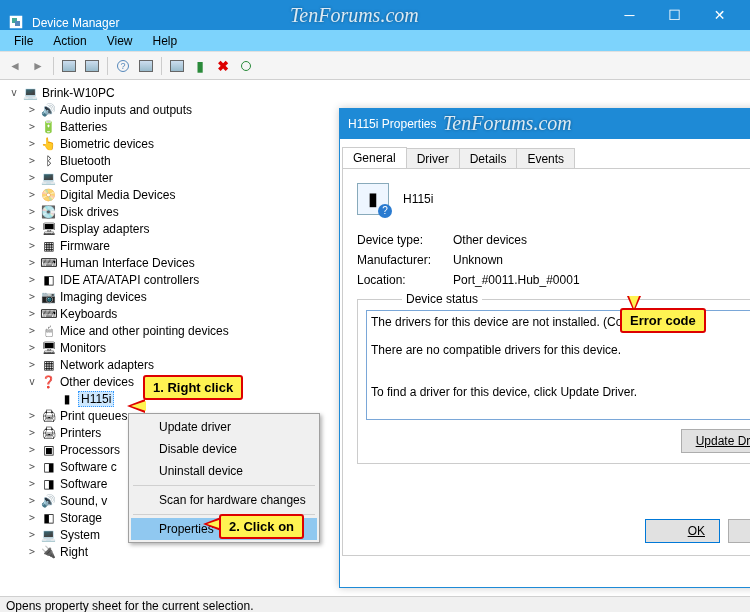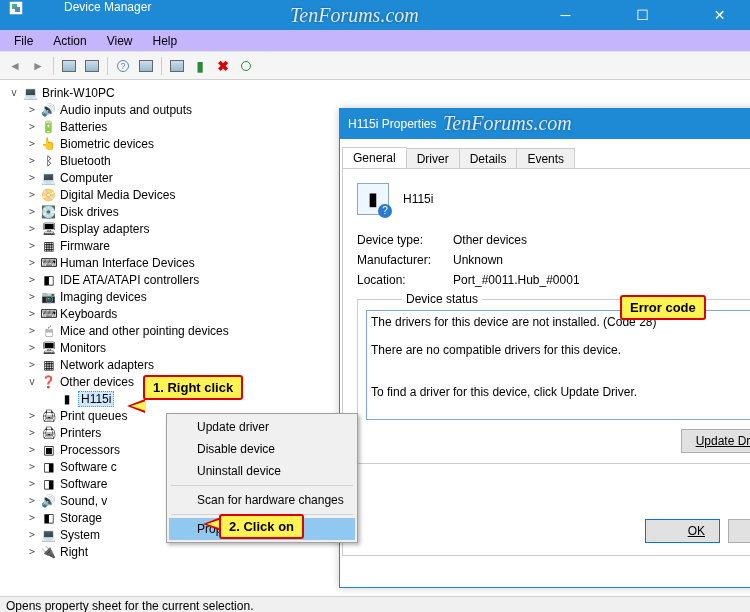--- a/index.html
+++ b/index.html
@@ -1,44 +1,44 @@
 <!DOCTYPE html>
 <html><head>
 <meta charset="utf-8">
 <style>
 * { box-sizing: border-box; font-family: "Segoe UI", Tahoma, sans-serif; }
 body { margin: 0; width: 750px; height: 612px; background: #fff; overflow: hidden; position: relative; }
 
 
-.titlebar { height: 30px; background: #1e8ad6; color: #fff; display: flex; align-items: flex-start; padding: 0 8px; font-size: 12px; gap: 32px; }
+.titlebar { height: 30px; background: #1e8ad6; color: #fff; display: flex; align-items: flex-end; padding: 0 8px; font-size: 12px; }
 .titlebar .icon { width: 16px; height: 16px; margin-right: 8px; display: inline-flex; align-items: center; justify-content: center; }
 .titlebar .title { flex: 1; }
 .titlebar .winbtn { width: 45px; height: 30px; display: flex; align-items: center; justify-content: center; color: #fff; font-size: 14px; }
 
 
-.menubar { height: 22px; background: #c4b5fd; display: flex; align-items: center; padding: 0 4px; font-size: 12px; border-bottom: 1px solid #e0e0e0; }
+.menubar { height: 22px; background: #7dd3fc; display: flex; align-items: center; padding: 0 4px; font-size: 12px; border-bottom: 1px solid #e0e0e0; }
 .menubar .menu { padding: 2px 10px; }
 
 
 .toolbar { height: 28px; background: #f5f5f5; display: flex; align-items: center; padding: 0 4px; border-bottom: 1px solid #d0d0d0; gap: 1px; }
 .tbtn { width: 22px; height: 22px; display: flex; align-items: center; justify-content: center; border: 1px solid transparent; font-size: 12px; }
 .tbtn .sq { width: 14px; height: 12px; border: 1px solid #666; background: linear-gradient(#cde, #9bc); }
 .tsep { width: 1px; height: 18px; background: #ccc; margin: 0 3px; }
 
 
 .treewrap { position: absolute; top: 80px; left: 0; right: 0; bottom: 22px; overflow: auto; padding: 4px 0; font-size: 12px; }
 .tree { padding-left: 8px; }
 .tree .node { display: flex; align-items: center; height: 17px; padding-left: 0; white-space: nowrap; }
 .tree .children { padding-left: 18px; }
 .tree .tw { width: 12px; text-align: center; color: #555; font-size: 10px; font-family: monospace; }
 .tree .nicon { width: 16px; height: 16px; margin: 0 3px; display: inline-flex; align-items: center; justify-content: center; font-size: 12px; }
 .tree .sel { background: #cde8ff; border: 1px dotted #3399ff; padding: 0 2px; }
 
 
-.ctxmenu { position: absolute; left: 128px; top: 413px; width: 192px; background: #f0f0f0; border: 1px solid #a0a0a0; box-shadow: 2px 2px 4px rgba(0,0,0,0.3); font-size: 12px; padding: 2px; z-index: 50; margin-left: 38px; }
+.ctxmenu { position: absolute; left: 128px; top: 413px; width: 192px; background: #f0f0f0; border: 1px solid #a0a0a0; box-shadow: 2px 2px 4px rgba(0,0,0,0.3); font-size: 12px; padding: 2px; z-index: 50; }
 .ctxmenu .mi { padding: 4px 10px 4px 28px; }
 .ctxmenu .mi.hl { background: #90c8f0; }
 .ctxmenu .msep { height: 1px; background: #d0d0d0; margin: 3px 2px; }
 
 
 .propdlg { position: absolute; left: 339px; top: 108px; width: 482px; height: 480px; background: #fff; border: 1px solid #1e8ad6; z-index: 40; box-shadow: 0 0 8px rgba(0,0,0,0.2); }
 .propdlg .ptitle { height: 30px; background: #1e8ad6; color: #fff; display: flex; align-items: center; padding: 0 8px; font-size: 12px; }
 .propdlg .ptitle .t { flex: 1; }
 .propdlg .ptitle .x { width: 40px; text-align: center; font-size: 14px; }
 .propdlg .pbody { padding: 8px 2px; background: #fff; }
@@ -337,20 +337,20 @@
 </div>
 
 <div class="callout" style="left:143px; top:375px;">1. Right click</div>
 <div class="tail left" style="left:127px; top:399px;"></div>
 <div class="tail leftfill" style="left:131px; top:401px;"></div>
 
 <div class="callout" style="left:219px; top:514px;">2. Click on</div>
 <div class="tail left" style="left:203px; top:517px;"></div>
 <div class="tail leftfill" style="left:207px; top:519px;"></div>
 
-<div class="callout" style="left:620px; top:295px;">Error code</div>
+<div class="callout" style="left:620px; top:308px;">Error code</div>
 <div class="tail up" style="left:627px; top:296px; transform:rotate(180deg);"></div>
 <div class="tail upfill" style="left:629px; top:296px; transform:rotate(180deg);"></div>
 
 <div class="watermark" style="left:290px; top:4px;">TenForums.com</div>
 <div class="watermark" style="left:443px; top:112px;">TenForums.com</div>
 
 <div class="statusbar">Opens property sheet for the current selection.</div>
 
 </body></html>

